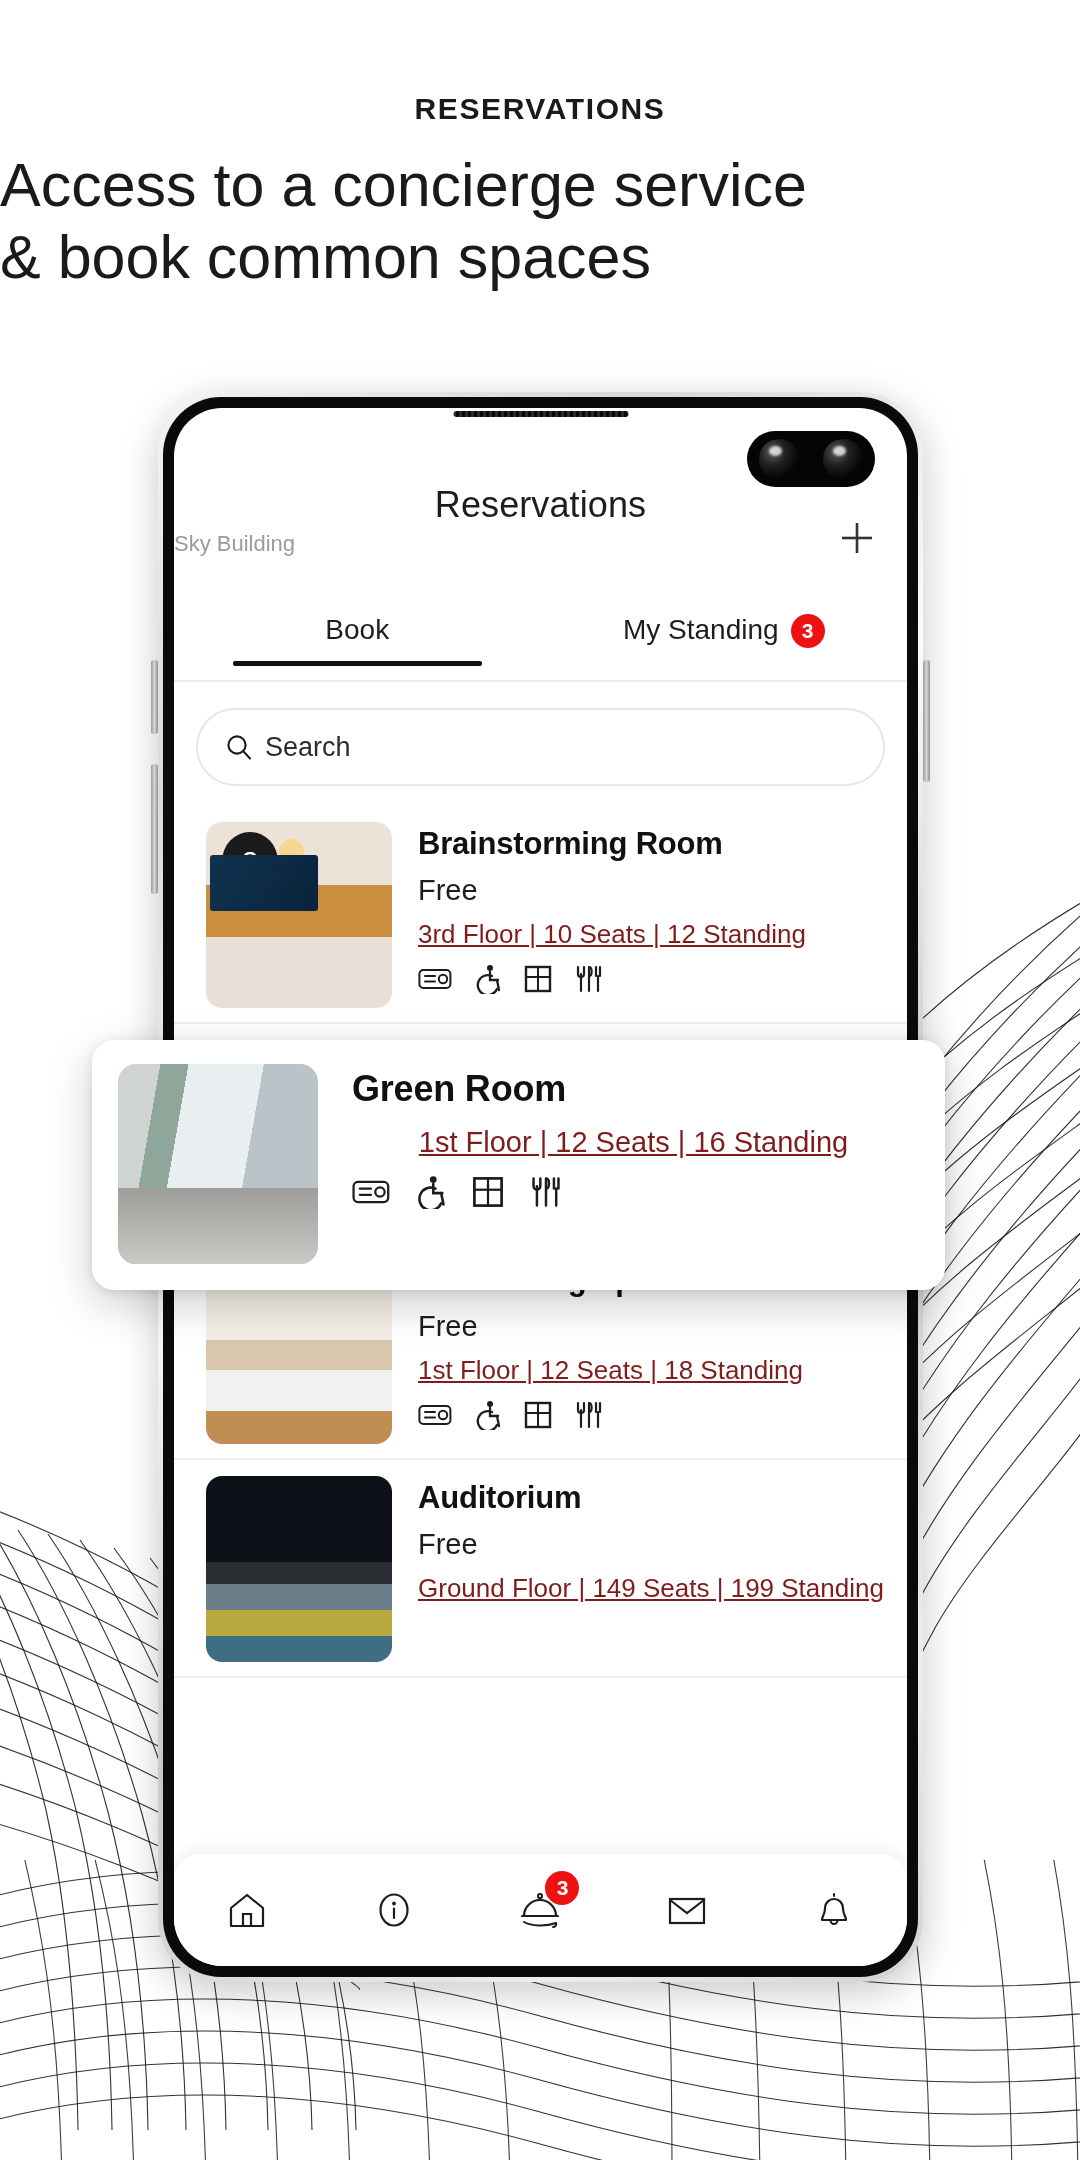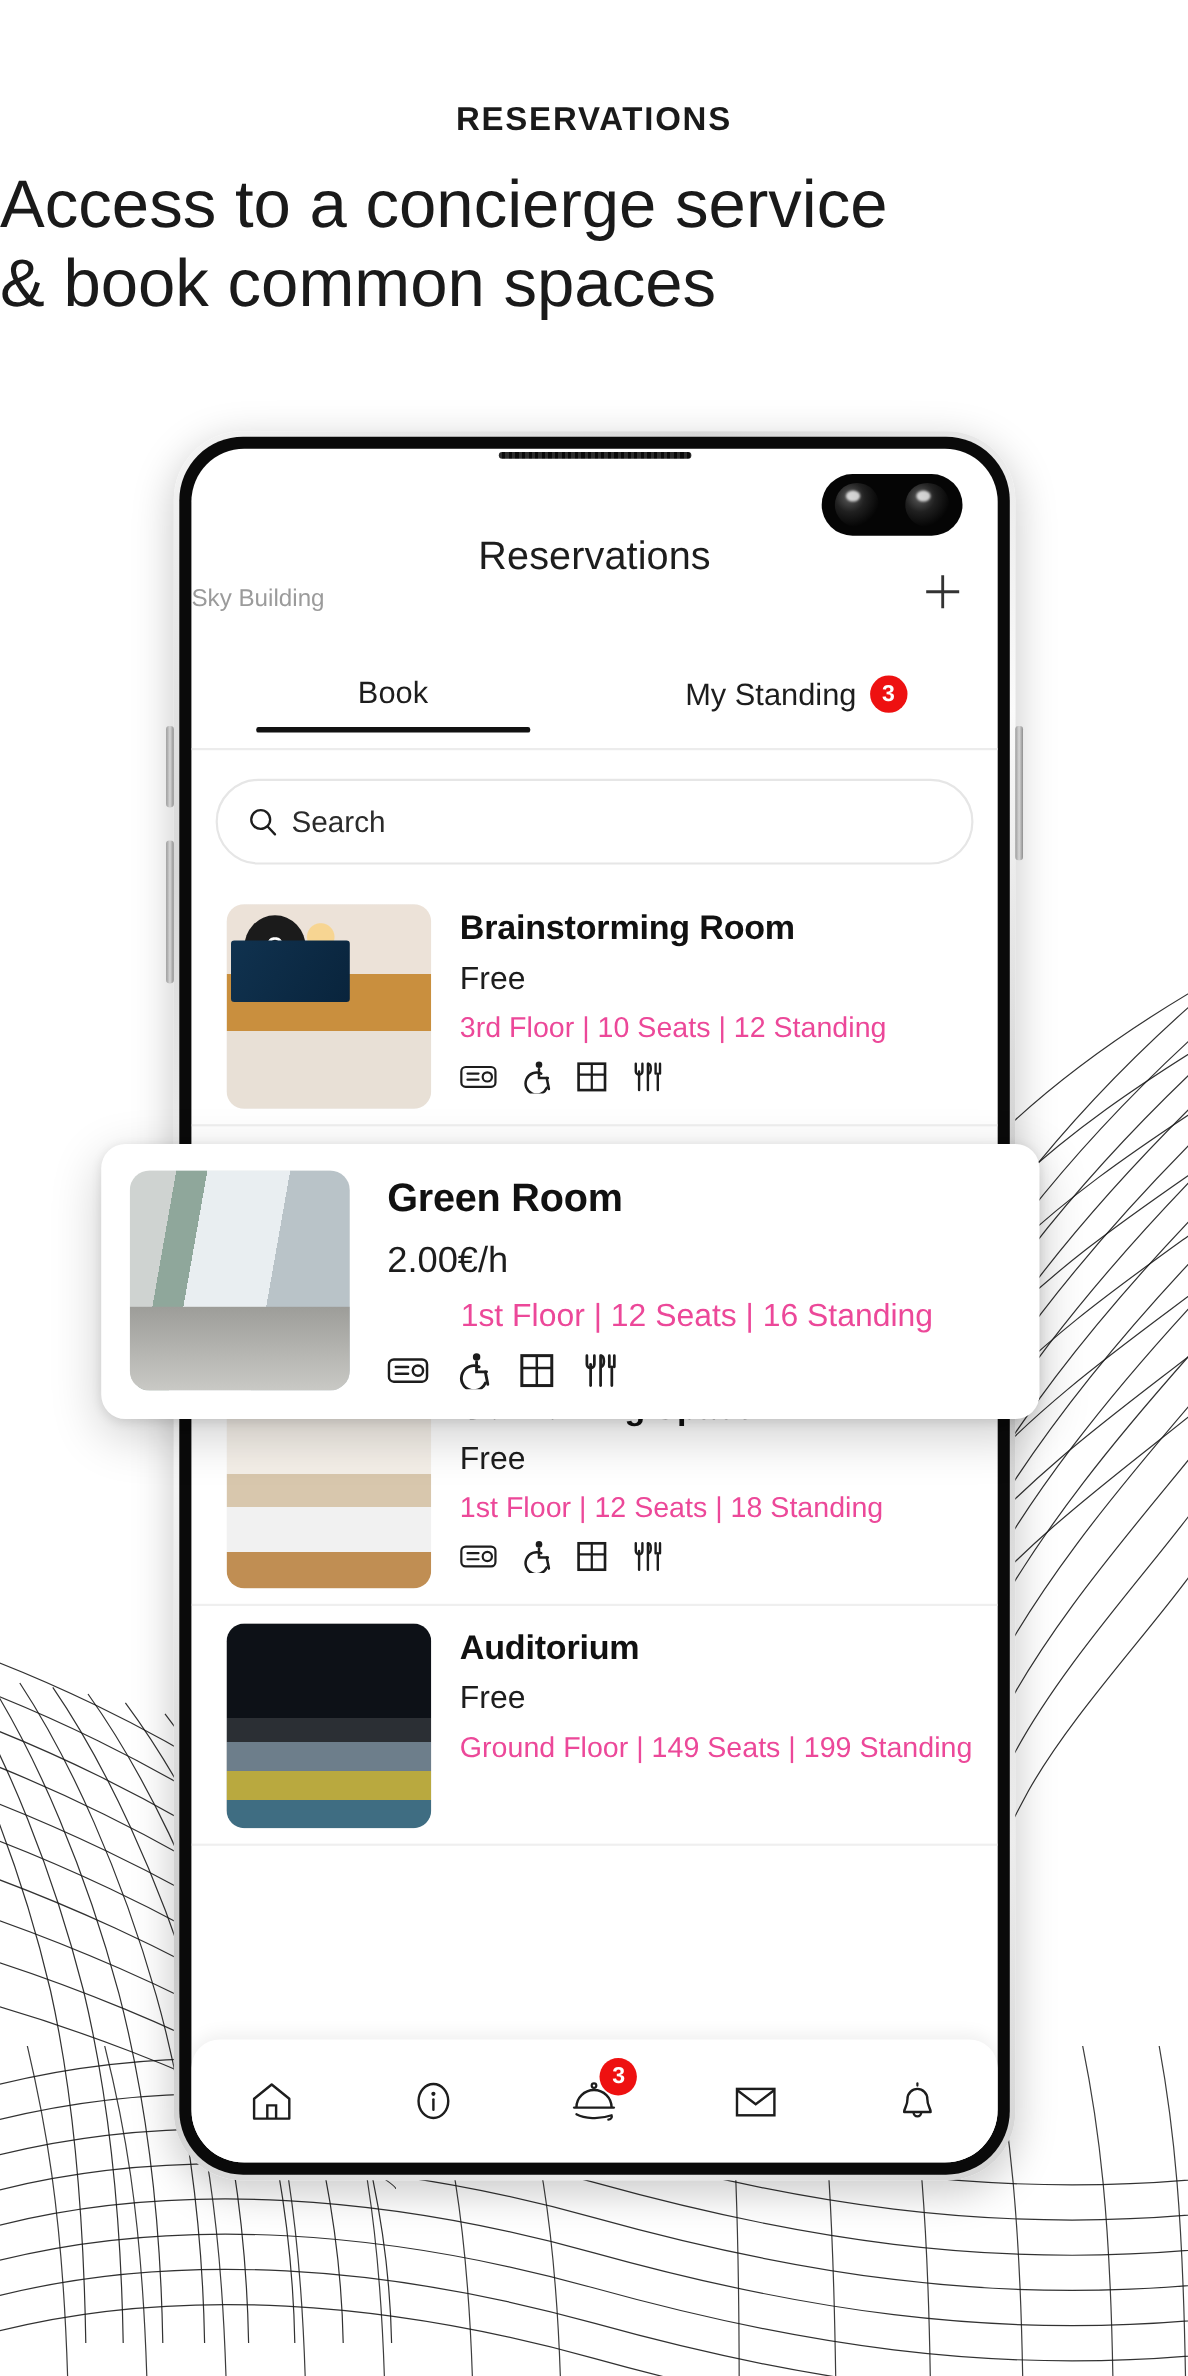--- a/index.html
+++ b/index.html
@@ -82,21 +82,21 @@
   .app-sub { text-align: left; font-size: 22px; color: #9b9b9b; margin-top: 5px; }
   .plus-btn {
     position: absolute; right: 24px; top: 104px;
     width: 52px; height: 52px; display:flex; align-items:center; justify-content:center;
   }
 
   
   .tabs { position: absolute; top: 206px; left: 0; width: 100%; display: flex; }
   .tab { flex: 1; text-align: center; padding-bottom: 18px; position: relative; }
   .tab-label { font-size: 28px; color: #1d1d1d; }
-  .tab-inner { display: inline-flex; align-items: flex-end; gap: 12px; }
+  .tab-inner { display: inline-flex; align-items: flex-start; gap: 12px; }
   .tab.active::after {
     content: ""; position: absolute; bottom: 0; left: 16%; width: 68%;
     height: 5px; background: #111; border-radius: 2px;
   }
   .badge {
     min-width: 34px; height: 34px; border-radius: 17px; background: #ee1111;
     color: #fff; font-size: 21px; font-weight: 700;
     display: inline-flex; align-items: center; justify-content: center; padding: 0 6px;
   }
   .tabs-divider { position: absolute; top: 272px; left: 0; width: 100%; height: 2px; background: #ececec; }
@@ -120,21 +120,21 @@
     position: relative; overflow: hidden; background: #ddd;
   }
   .room-thumb .lock {
     position: absolute; left: 16px; top: 10px; width: 56px; height: 64px;
     border-radius: 50%/46%; background: #1b1b1b;
     display:flex; align-items:center; justify-content:center;
   }
   .room-info { flex: 1; min-width: 0; padding-top: 4px; }
   .room-name { font-size: 31px; font-weight: 700; color: #111; letter-spacing: -0.2px; }
   .room-price { font-size: 29px; color: #1d1d1d; margin-top: 12px; }
-  .room-meta { font-size: 26px; color: #ec4899; margin-top: 12px; white-space: nowrap; }
+  .room-meta { font-size: 26px; color: #7f1d1d; margin-top: 12px; white-space: nowrap; text-decoration: underline; }
   .room-icons { display: flex; gap: 22px; margin-top: 14px; align-items: center; }
 
   
   .float-card {
     position: absolute; left: 92px; top: 1040px; width: 853px;
     background: #fff; border-radius: 22px;
     box-shadow: 0 14px 46px rgba(0,0,0,0.20), 0 2px 10px rgba(0,0,0,0.10);
     padding: 24px 30px 26px 26px; display: flex; gap: 34px; z-index: 30;
   }
   .float-card .room-thumb { width: 200px; height: 200px; border-radius: 18px; }
@@ -504,21 +504,20 @@
         </div>
 
       </div>
     </div>
   </div>
 
   <div class="float-card">
     <div class="room-thumb ph-green"></div>
     <div class="room-info">
       <div class="room-name">Green Room</div>
-      <div class="room-price">2.00€/h</div>
       <div class="room-meta">1st Floor | 12 Seats | 16 Standing</div>
       <div class="room-icons">
         <svg width="38" height="32" viewBox="0 0 34 28">
           <rect x="1.4" y="5" width="31" height="18" rx="4" fill="none" stroke="#1d1d1d" stroke-width="2"></rect>
           <line x1="7" y1="11" x2="17" y2="11" stroke="#1d1d1d" stroke-width="2" stroke-linecap="round"></line>
           <line x1="7" y1="16.5" x2="17" y2="16.5" stroke="#1d1d1d" stroke-width="2" stroke-linecap="round"></line>
           <circle cx="25" cy="14" r="4.2" fill="none" stroke="#1d1d1d" stroke-width="2"></circle>
         </svg>
         <svg width="32" height="34" viewBox="0 0 28 30">
           <circle cx="16" cy="4" r="3" fill="#1d1d1d"></circle>

